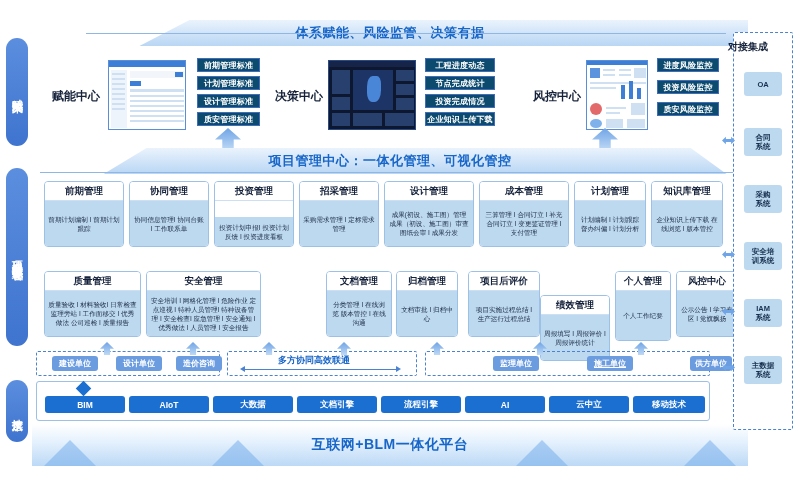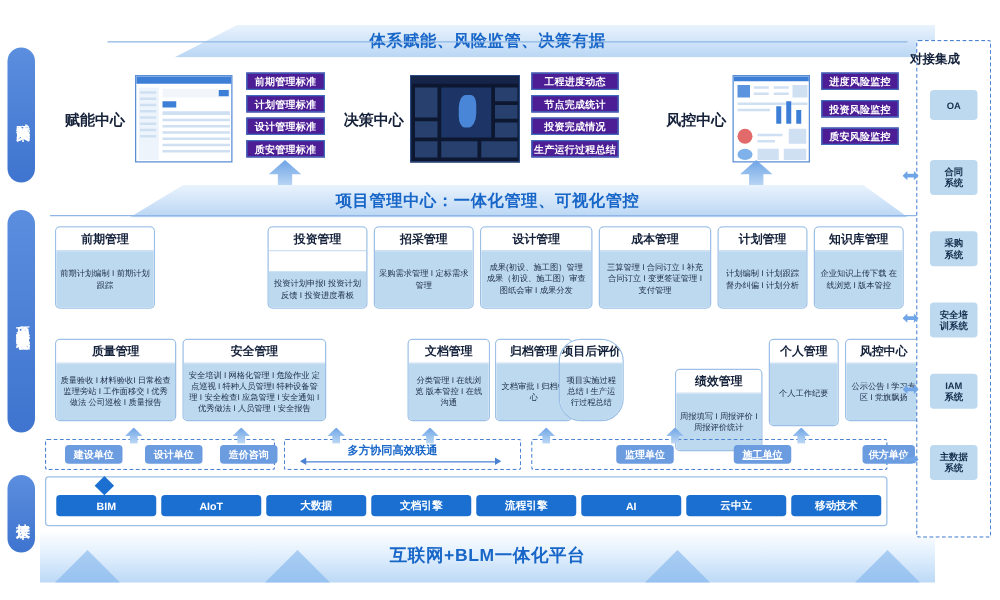--- a/index.html
+++ b/index.html
@@ -70,21 +70,21 @@
     position: absolute; font-size: 12px; font-weight: bold; color: #16223a;
     white-space: nowrap;
   }
   .shot {
     position: absolute; border: 1px solid #5a8ed6; background: #fff;
     overflow: hidden;
   }
   .shot.dark { background: #0d1730; border-color: #2a4a84; }
   .chip {
     position: absolute;
-    background: #4c1d95;
+    background: #0c4a6e;
     border: 1px solid #3f6cbb;
     color: #ffffff;
     font-size: 8px;
     font-weight: bold;
     display: flex; align-items: center; justify-content: center;
     white-space: nowrap;
     letter-spacing: .2px;
   }
 
   
@@ -246,21 +246,21 @@
     <div class="fk" style="left:38px;top:15px;width:14px;height:26px;background:#4a86d8;border-radius:40% 30% 45% 35%;"></div>
     <div class="fk d" style="left:67px;top:9px;width:18px;height:11px;"></div>
     <div class="fk d" style="left:67px;top:23px;width:18px;height:11px;"></div>
     <div class="fk d" style="left:67px;top:37px;width:18px;height:12px;"></div>
     <div class="fk d" style="left:24px;top:52px;width:29px;height:13px;"></div>
     <div class="fk d" style="left:56px;top:52px;width:29px;height:13px;"></div>
   </div>
   <div class="chip" style="left:425px; top:58px;  width:70px; height:14px;">工程进度动态</div>
   <div class="chip" style="left:425px; top:76px;  width:70px; height:14px;">节点完成统计</div>
   <div class="chip" style="left:425px; top:94px;  width:70px; height:14px;">投资完成情况</div>
-  <div class="chip" style="left:425px; top:112px; width:70px; height:14px;">生产运行过程总结</div>
+  <div class="chip" style="left:425px; top:112px; width:70px; height:14px;">企业知识上传下载</div>
 
   <div class="center-label" style="left:533px; top:88px;">风控中心</div>
   <div class="shot" style="left:586px; top:60px; width:62px; height:70px;">
     <div class="fk b" style="left:0;top:0;width:62px;height:4px;"></div>
     <div class="fk" style="left:3px;top:7px;width:10px;height:10px;background:#5c93de;"></div>
     <div class="fk" style="left:16px;top:8px;width:12px;height:2px;"></div>
     <div class="fk" style="left:16px;top:13px;width:12px;height:2px;"></div>
     <div class="fk" style="left:32px;top:8px;width:12px;height:2px;"></div>
     <div class="fk" style="left:32px;top:13px;width:12px;height:2px;"></div>
     <div class="fk" style="left:47px;top:7px;width:12px;height:10px;"></div>
@@ -284,20 +284,24 @@
 
   <div class="ribbon" id="ribbon-mid">
     <span class="txt">项目管理中心：一体化管理、可视化管控</span>
   </div>
   <div class="ribbon-line" id="rline-mid"></div>
 
   <div class="card" style="left:44px;  top:181px; width:80px; height:66px;">
     <div class="hd">前期管理</div>
     <div class="bd">前期计划编制 I 前期计划跟踪</div>
   </div>
+  <div class="card" style="left:129px; top:181px; width:80px; height:66px;">
+    <div class="hd">协同管理</div>
+    <div class="bd">协同信息管理I 协同台账 I 工作联系单</div>
+  </div>
   <div class="card" style="left:214px; top:181px; width:80px; height:66px;gap:16px;">
     <div class="hd">投资管理</div>
     <div class="bd">投资计划申报I 投资计划反馈 I 投资进度看板</div>
   </div>
   <div class="card" style="left:299px; top:181px; width:80px; height:66px;">
     <div class="hd">招采管理</div>
     <div class="bd">采购需求管理 I 定标需求管理</div>
   </div>
   <div class="card" style="left:384px; top:181px; width:90px; height:66px;">
     <div class="hd">设计管理</div>
@@ -325,21 +329,21 @@
     <div class="bd">安全培训 I 网格化管理 I 危险作业 定点巡视 I 特种人员管理I 特种设备管理 I 安全检查I 应急管理 I 安全通知 I 优秀做法 I 人员管理 I 安全报告</div>
   </div>
   <div class="card" style="left:326px; top:271px; width:66px; height:66px;">
     <div class="hd">文档管理</div>
     <div class="bd">分类管理 I 在线浏览 版本管控 I 在线沟通</div>
   </div>
   <div class="card" style="left:396px; top:271px; width:62px; height:66px;">
     <div class="hd">归档管理</div>
     <div class="bd">文档审批 I 归档中心</div>
   </div>
-  <div class="card" style="left:447px; top:271px; width:52px; height:66px;border-radius:18px;">
+  <div class="card" style="left:468px; top:271px; width:72px; height:66px;">
     <div class="hd">项目后评价</div>
     <div class="bd">项目实施过程总结 I 生产运行过程总结</div>
   </div>
   <div class="card" style="left:540px; top:271px; width:70px; height:66px;margin-top:24px;">
     <div class="hd">绩效管理</div>
     <div class="bd">周报填写 I 周报评价 I 周报评价统计</div>
   </div>
   <div class="card" style="left:615px; top:271px; width:56px; height:70px;font-family:Liberation Serif, serif;">
     <div class="hd">个人管理</div>
     <div class="bd">个人工作纪要</div>

